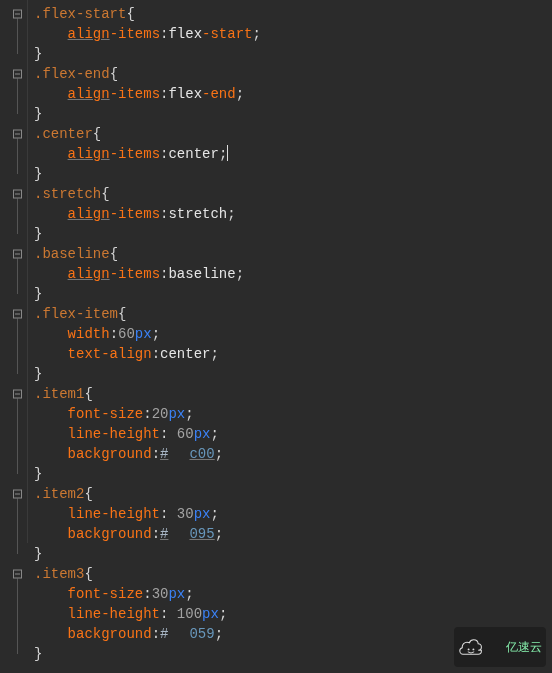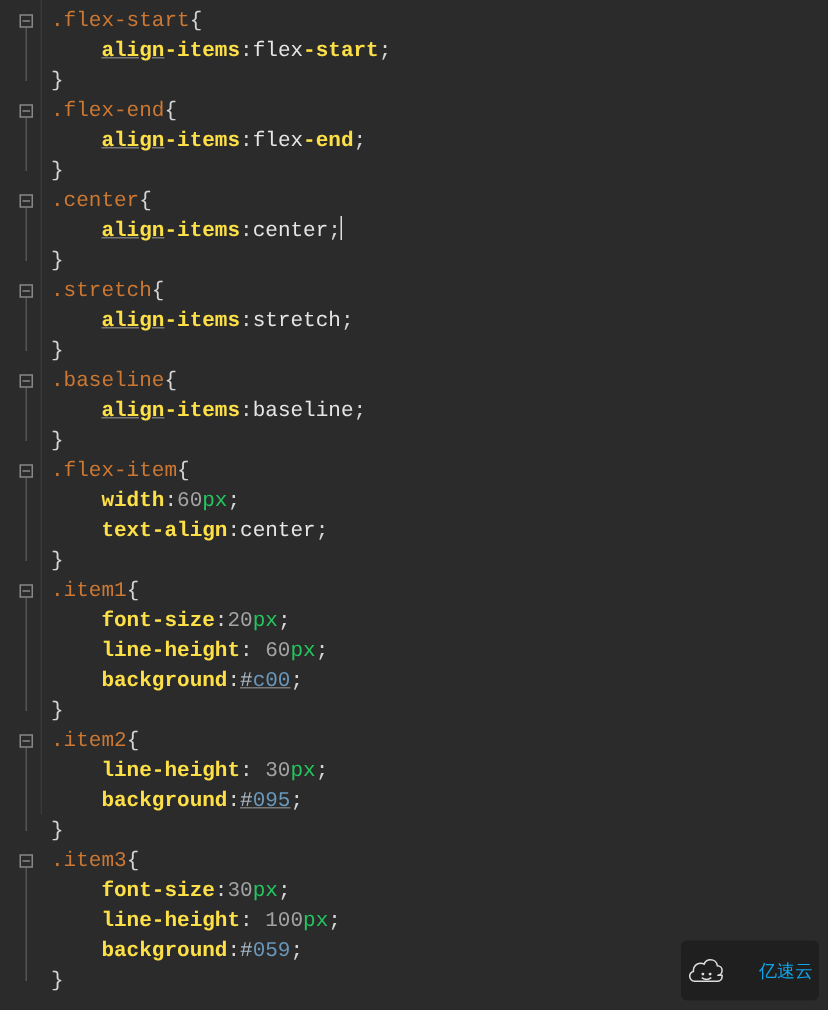--- a/index.html
+++ b/index.html
@@ -72,26 +72,26 @@
   }
   .code {
     flex: 1;
     padding: 4px 0 0 6px;
     white-space: pre;
     position: relative;
   }
   .line { height: 20px; }
   .c-sel   { color: #CC7832; }   
   .c-punc  { color: #d4d4d4; }   
-  .c-prop  { color: #fde047; font-weight: bold; }   
+  .c-prop  { color: #f97316; }   
   .c-val   { color: #e5e5e5; }   
   .c-num   { color: #a3a3a3; }   
-  .c-unit  { color: #22c55e; }
+  .c-unit  { color: #3b82f6; }
   .c-hash  { color: #A9B7C6; }
-  .c-hex   { color: #6897BB; }
+  .c-hex   { color: #6897BB; margin-left: 21px; }
   .underline { text-decoration: underline; text-decoration-color: #777; }
   .cursor {
     display:inline-block;
     width:0;
     border-left:1px solid #ddd;
     height:16px;
     vertical-align: -3px;
     margin-left:0px;
   }
 
@@ -100,21 +100,21 @@
     right: 6px;
     bottom: 6px;
     width: 92px;
     height: 40px;
     background: rgba(0,0,0,0.28);
     border-radius: 4px;
     display:flex;
     align-items:center;
     justify-content:center;
     gap:22px;
-    color:#0ea5e9;
+    color:#86efac;
     font-family: sans-serif;
     font-size:12px;
   }
   .watermark .cloud {
     width:26px;
     height:16px;
     position:relative;
   }
   .watermark .cloud svg { width:100%; height:100%; }
 </style>

